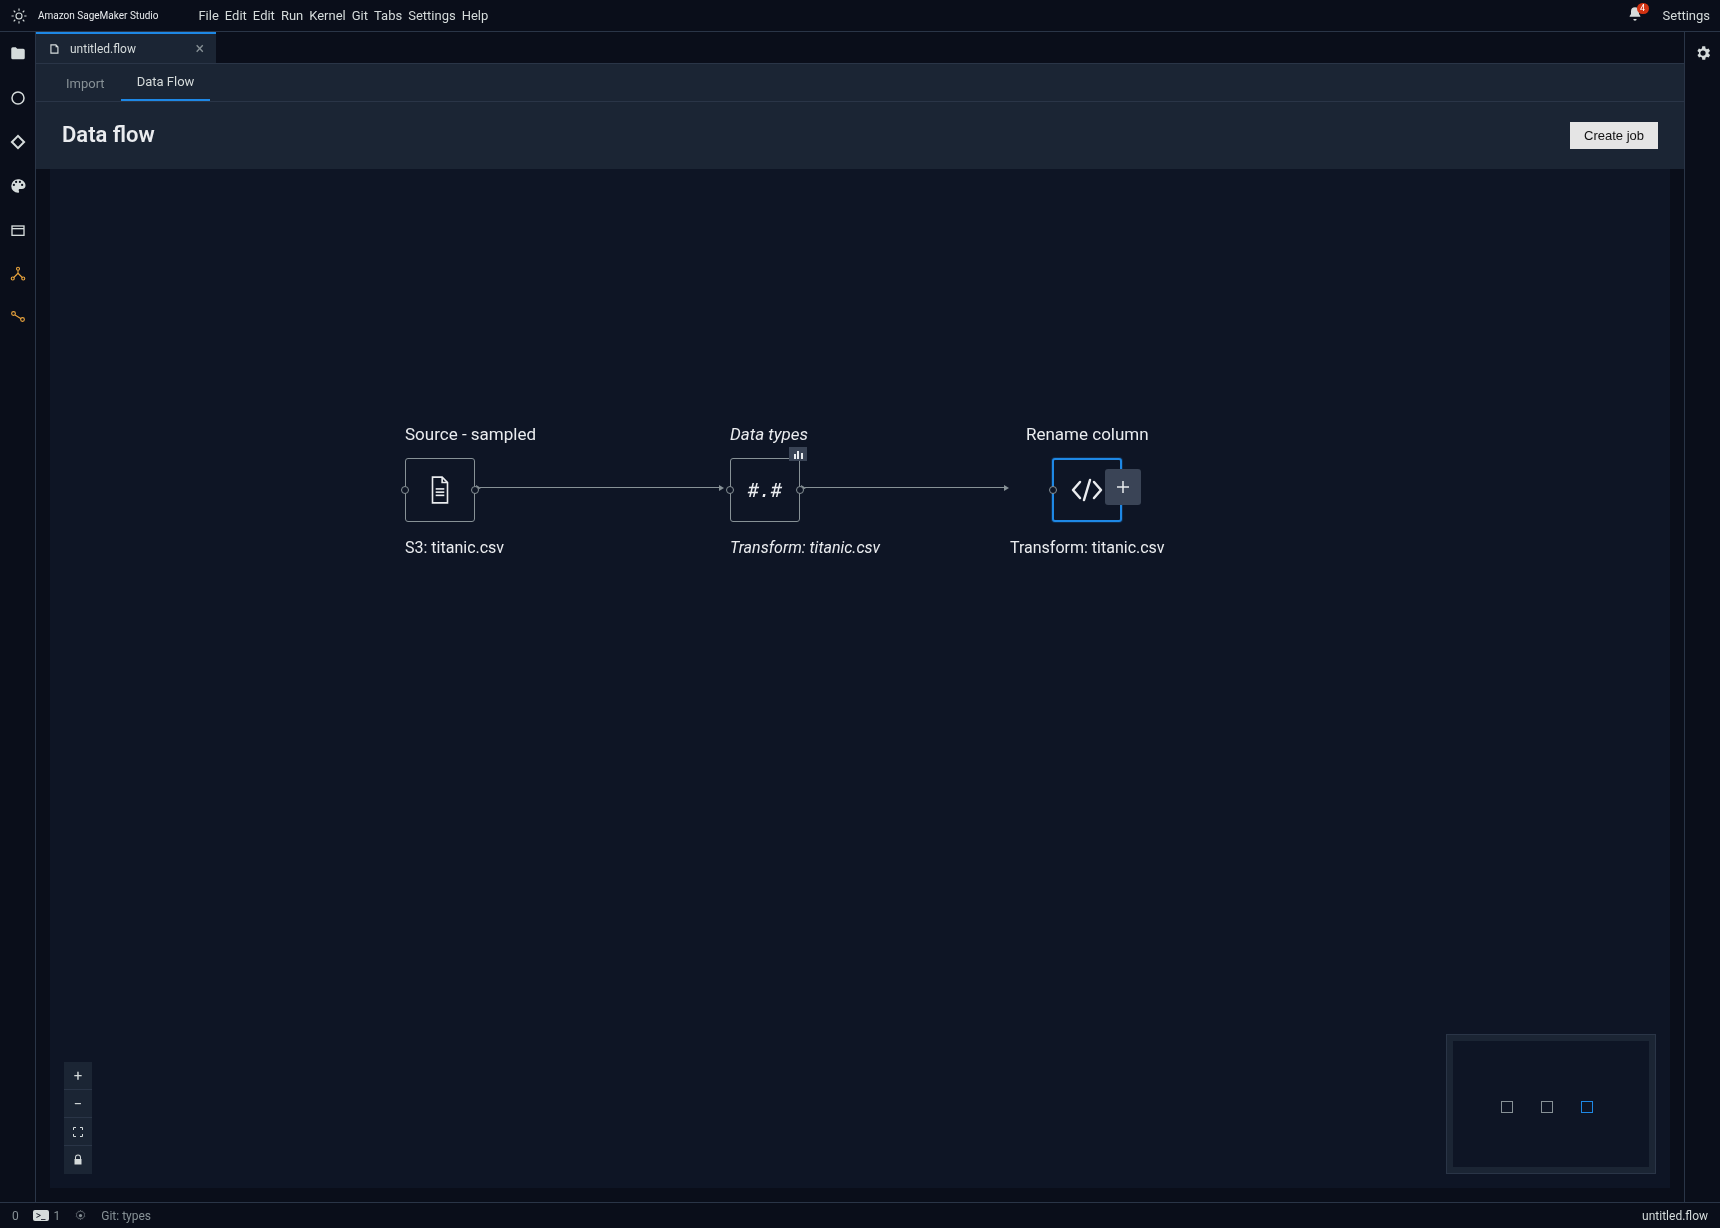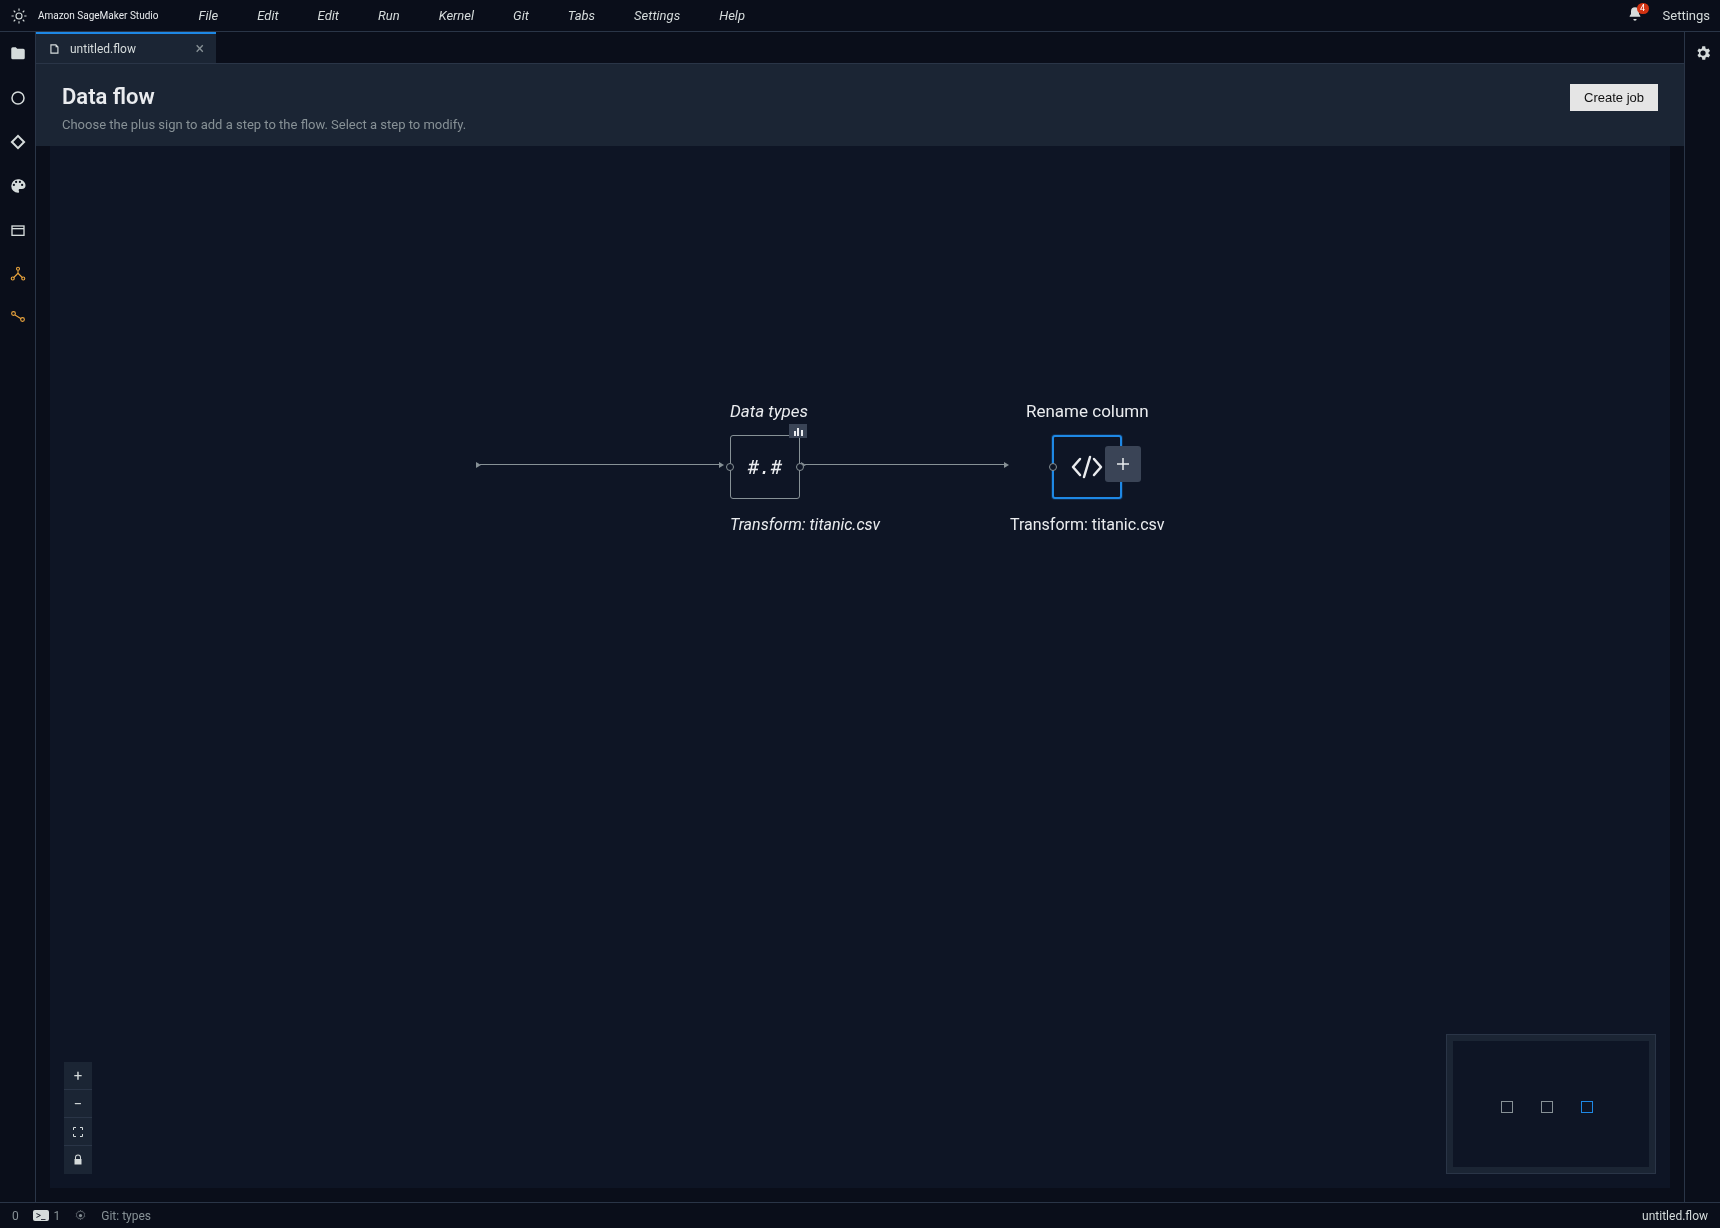--- a/index.html
+++ b/index.html
@@ -21,21 +21,21 @@
     align-items: center;
     border-bottom: 1px solid #2a3547;
     padding: 0 10px;
   }
   .topbar .logo {
     width: 18px; height: 18px;
     margin-right: 10px;
     display: flex; align-items: center; justify-content: center;
   }
   .topbar .brand { color: #eaecef; font-size: 10px; margin-right: 40px; }
-  .topbar .menus { display: flex; gap: 39px; font-style: italic; }
+  .topbar .menus { display: flex; gap: 6px; }
   .topbar .menus span { color: #d5dbdb; cursor: pointer; font-size: 13px; }
   .topbar-right { margin-left: auto; display: flex; align-items: center; gap: 20px; }
   .notif { position: relative; }
   .notif .bell { width: 16px; height: 16px; }
   .notif .badge {
     position: absolute; top: -3px; right: -6px;
     background: #d13212; color: white; font-size: 9px;
     border-radius: 7px; padding: 0 3px; min-width: 12px; text-align: center;
     line-height: 11px;
   }
@@ -323,34 +323,52 @@
     <div class="doctabs">
       <div class="doctab">
         <svg class="tabicon" viewBox="0 0 24 24" fill="#d5dbdb">
             <path d="M4 4h10l4 4v12H4V4zm2 2v12h10V9h-3V6H6z"></path>
           </svg>
         <span>untitled.flow</span>
         <span class="close">×</span>
       </div>
     </div>
 
+    <div class="flowtabs">
+      <div class="flowtab">Import</div>
+      <div class="flowtab active">Data Flow</div>
+    </div>
 
     <div class="flowheader">
       <div class="titleblock">
         <h1>Data flow</h1>
-        <div class="sub">Choose the plus sign to add a step to the flow. Select a step to modify.</div>
       </div>
       <button class="createjob">Create job</button>
     </div>
 
     <div class="canvas">
 
       <div class="edge" style="left:430px; top:318px; width:240px;"></div>
       <div class="edge" style="left:755px; top:318px; width:200px;"></div>
 
+      <div class="node" style="left:355px; top:255px;">
+        <div class="ntitle">Source - sampled</div>
+        <div class="nbox">
+          <div class="port left"></div>
+          <svg class="nicon" width="26" height="30" viewBox="0 0 24 28" fill="none" stroke="#eaecef" stroke-width="1.5">
+              <path d="M5 2h9l5 5v19H5V2z"></path>
+              <path d="M14 2v5h5"></path>
+              <line x1="8" y1="13" x2="16" y2="13"></line>
+              <line x1="8" y1="16" x2="16" y2="16"></line>
+              <line x1="8" y1="19" x2="16" y2="19"></line>
+            </svg>
+          <div class="port right"></div>
+        </div>
+        <div class="nsub">S3: titanic.csv</div>
+      </div>
 
       <div class="node" style="left:680px; top:255px;font-style:italic;">
         <div class="ntitle">Data types</div>
         <div class="nbox">
           <div class="port left"></div>
           <span class="nicon" style="font-family: monospace; font-size:19px;">#.#</span>
           <div class="chartbadge">
             <span style="height:5px"></span>
               <span style="height:8px"></span>
               <span style="height:6px"></span>

